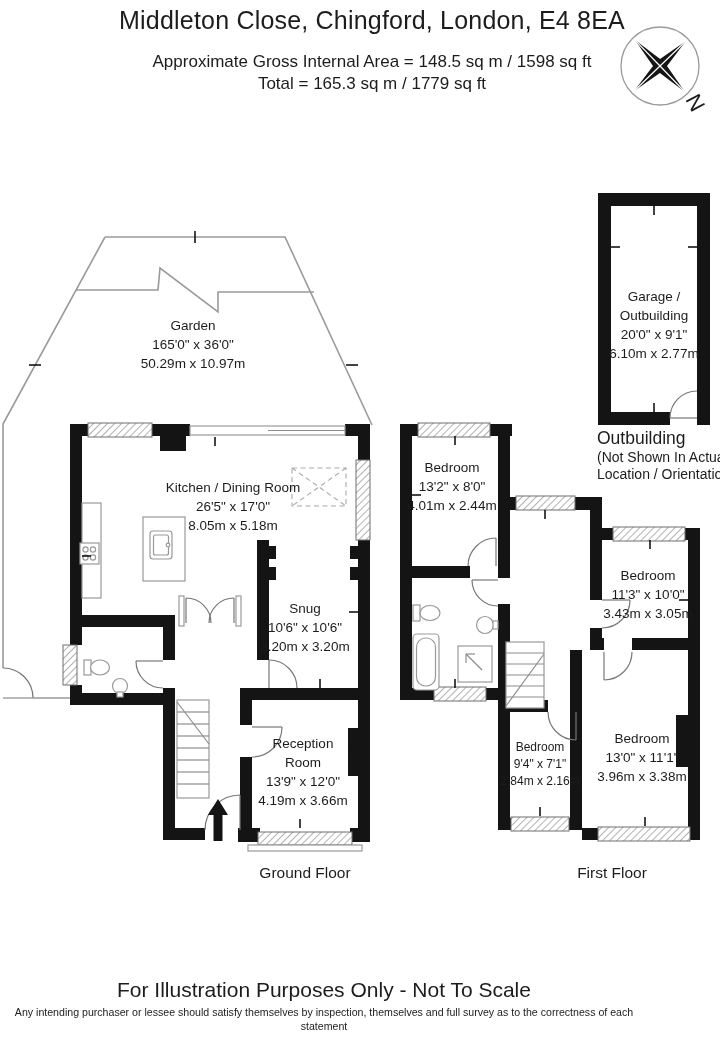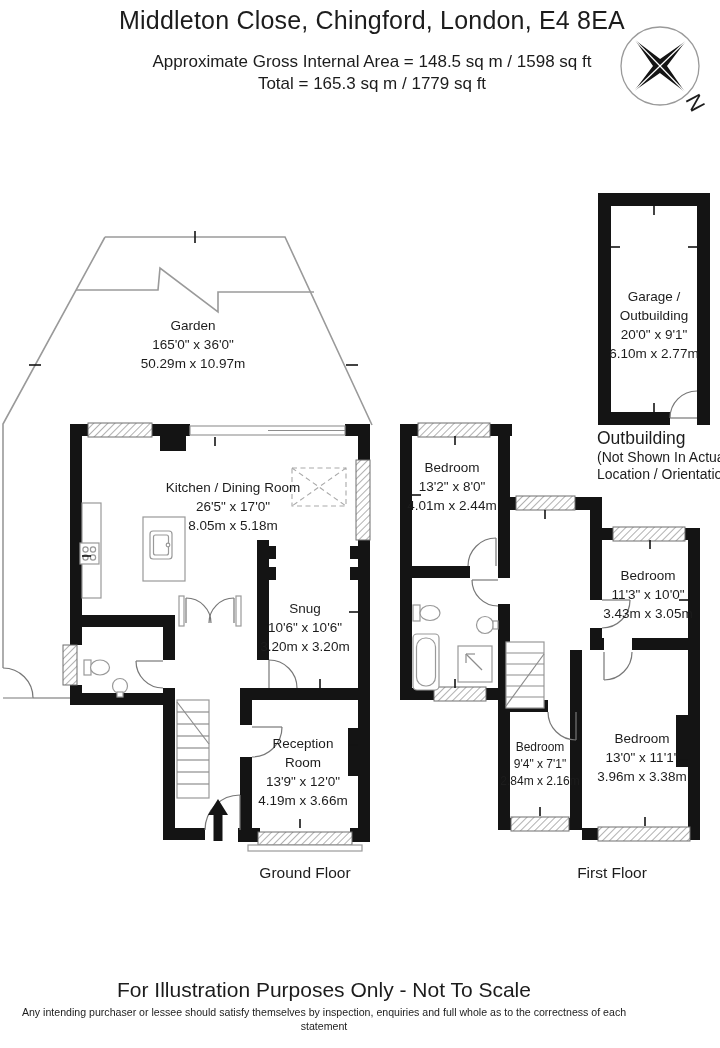--- a/index.html
+++ b/index.html
@@ -377,17 +377,17 @@
     <h1>Middleton Close, Chingford, London, E4 8EA</h1>
     <div class="sub">
       <div>Approximate Gross Internal Area = 148.5 sq m / 1598 sq ft</div>
       <div>Total = 165.3 sq m / 1779 sq ft</div>
     </div>
   </div>
 
   <div class="ftr">
     <div class="big">For Illustration Purposes Only - Not To Scale</div>
     <div class="small">
-      <div>Any intending purchaser or lessee should satisfy themselves by inspection, enquiries and full whole as to the correctness of each statement</div>
+      <div>Any intending purchaser or lessee should satisfy themselves by inspection, themselves and full survey as to the correctness of each statement</div>
     </div>
   </div>
 
 </div>
 
 </body></html>

